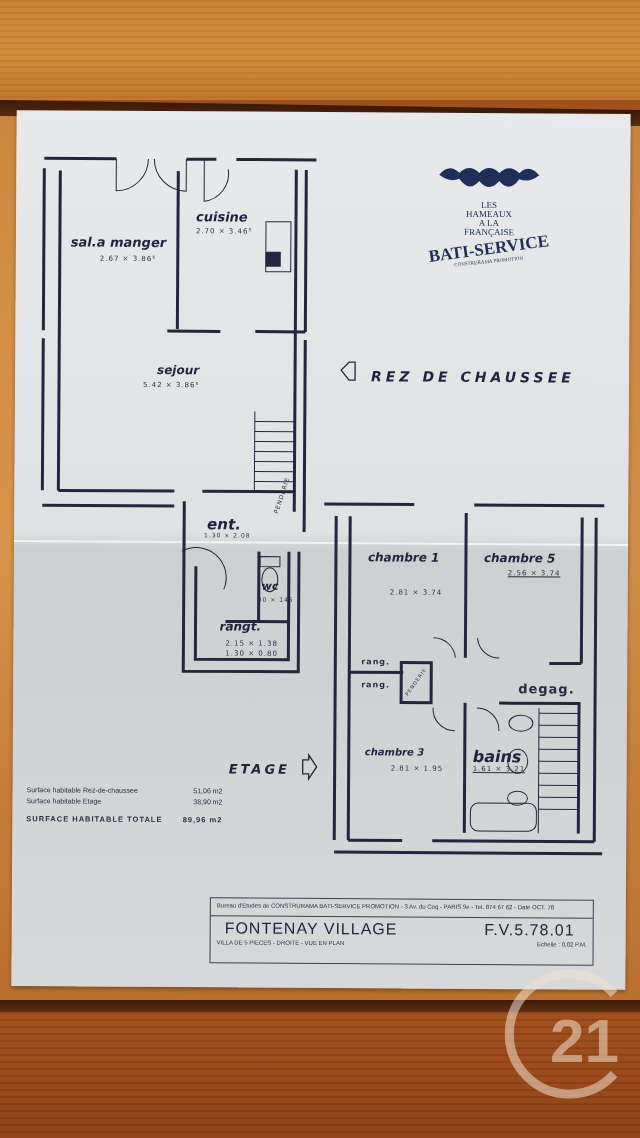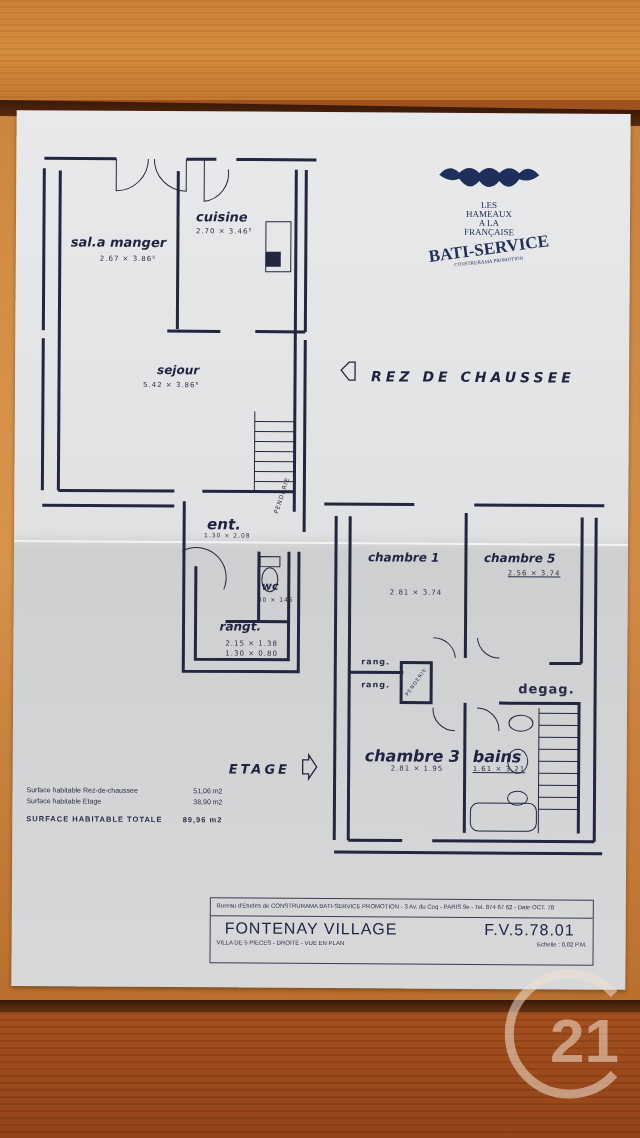--- a/index.html
+++ b/index.html
@@ -189,21 +189,21 @@
   <div class="dim" style="left:244px;top:484px;font-size:6px;">80 × 145</div>
   <div class="lbl" style="left:206px;top:508px;font-size:12px;">rangt.</div>
   <div class="dim" style="left:212px;top:528px;text-align:right;">2.15 × 1.38</div>
   <div class="dim" style="left:212px;top:538px;">1.30 × 0.80</div>
   <div class="dim" style="left:248px;top:380px;transform:rotate(-72deg);font-size:6px;">PENDERIE</div>
 
   <div class="lbl" style="left:354px;top:438px;font-size:12px;">chambre 1</div>
   <div class="dim" style="left:376px;top:456px;margin-top:20px;">2.81 × 3.74</div>
   <div class="lbl" style="left:470px;top:438px;font-size:12px;">chambre 5</div>
   <div class="dim" style="left:494px;top:456px;text-decoration:underline;">2.56 × 3.74</div>
-  <div class="lbl" style="left:352px;top:634px;font-size:16px;">chambre 3</div>
+  <div class="lbl" style="left:352px;top:634px;font-size:10px;">chambre 3</div>
   <div class="dim" style="left:378px;top:652px;">2.81 × 1.95</div>
   <div class="lbl" style="left:460px;top:634px;font-size:16px;">bains</div>
   <div class="dim" style="left:460px;top:652px;text-decoration:underline;">1.61 × 3.21</div>
   <div class="dim" style="left:505px;top:568px;font-size:13px;font-weight:bold;">degag.</div>
   <div class="dim" style="left:348px;top:545px;font-size:8px;font-weight:bold;">rang.</div>
   <div class="dim" style="left:348px;top:568px;font-size:8px;font-weight:bold;">rang.</div>
   <div class="dim" style="left:386px;top:566px;transform:rotate(-55deg);font-size:5px;">PENDERIE</div>
 
   <div class="surfaces">
     <div class="row">

